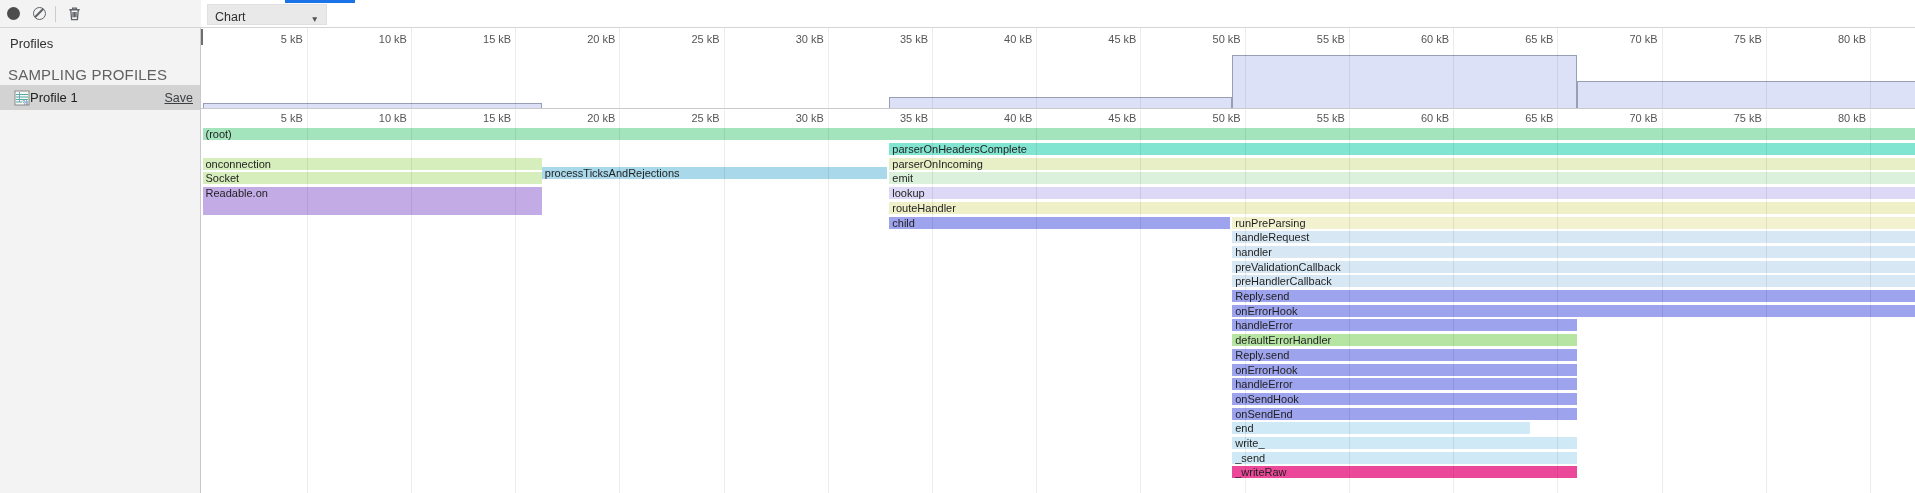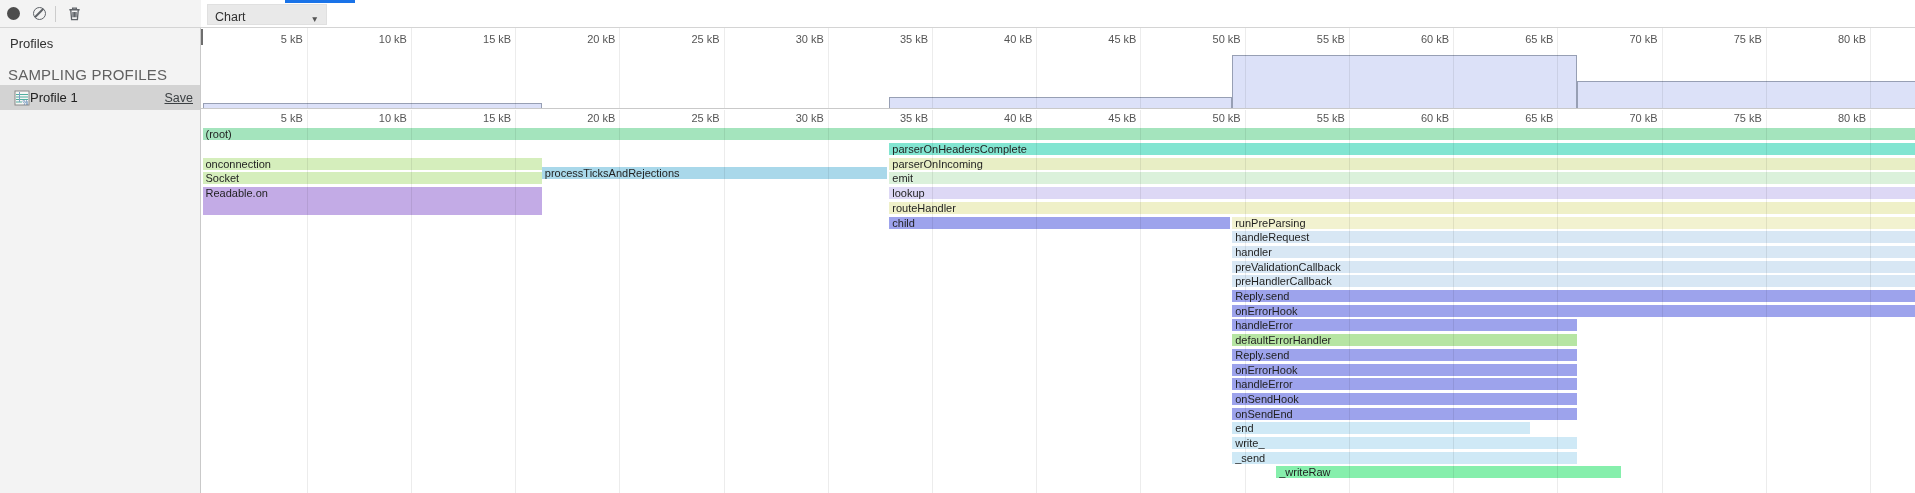--- a/index.html
+++ b/index.html
@@ -209,17 +209,17 @@
         <div class="frame" style="left: 1031.19px; width: 344.968px; top: 192.4px; height: 12px; background: rgb(157, 163, 236); z-index: 1;">handleError</div>
         <div class="frame" style="left: 1031.19px; width: 344.968px; top: 207.1px; height: 12px; background: rgb(182, 229, 163); z-index: 1;">defaultErrorHandler</div>
         <div class="frame" style="left: 1031.19px; width: 344.968px; top: 221.8px; height: 12px; background: rgb(157, 163, 236); z-index: 1;">Reply.send</div>
         <div class="frame" style="left: 1031.19px; width: 344.968px; top: 236.5px; height: 12px; background: rgb(157, 163, 236); z-index: 1;">onErrorHook</div>
         <div class="frame" style="left: 1031.19px; width: 344.968px; top: 251.2px; height: 12px; background: rgb(157, 163, 236); z-index: 1;">handleError</div>
         <div class="frame" style="left: 1031.19px; width: 344.968px; top: 265.9px; height: 12px; background: rgb(157, 163, 236); z-index: 1;">onSendHook</div>
         <div class="frame" style="left: 1031.19px; width: 344.968px; top: 280.6px; height: 12px; background: rgb(157, 163, 236); z-index: 1;">onSendEnd</div>
         <div class="frame" style="left: 1031.19px; width: 298px; top: 295.3px; height: 12px; background: rgb(207, 233, 246); z-index: 1;">end</div>
         <div class="frame" style="left: 1031.19px; width: 344.968px; top: 310px; height: 12px; background: rgb(207, 233, 246); z-index: 1;">write_</div>
         <div class="frame" style="left: 1031.19px; width: 344.968px; top: 324.7px; height: 12px; background: rgb(207, 233, 246); z-index: 1;">_send</div>
-        <div class="frame" style="left: 1031.19px; width: 344.968px; top: 339.4px; height: 12px; background: #86efac; z-index: 1; margin-left: 44px;">_writeRaw</div>
+        <div class="frame" style="left: 1031.19px; width: 344.968px; top: 339.4px; height: 12px; background: #ec4899; z-index: 1;">_writeRaw</div>
       </div>
   </div>
 
 </div>
 
 </body></html>

